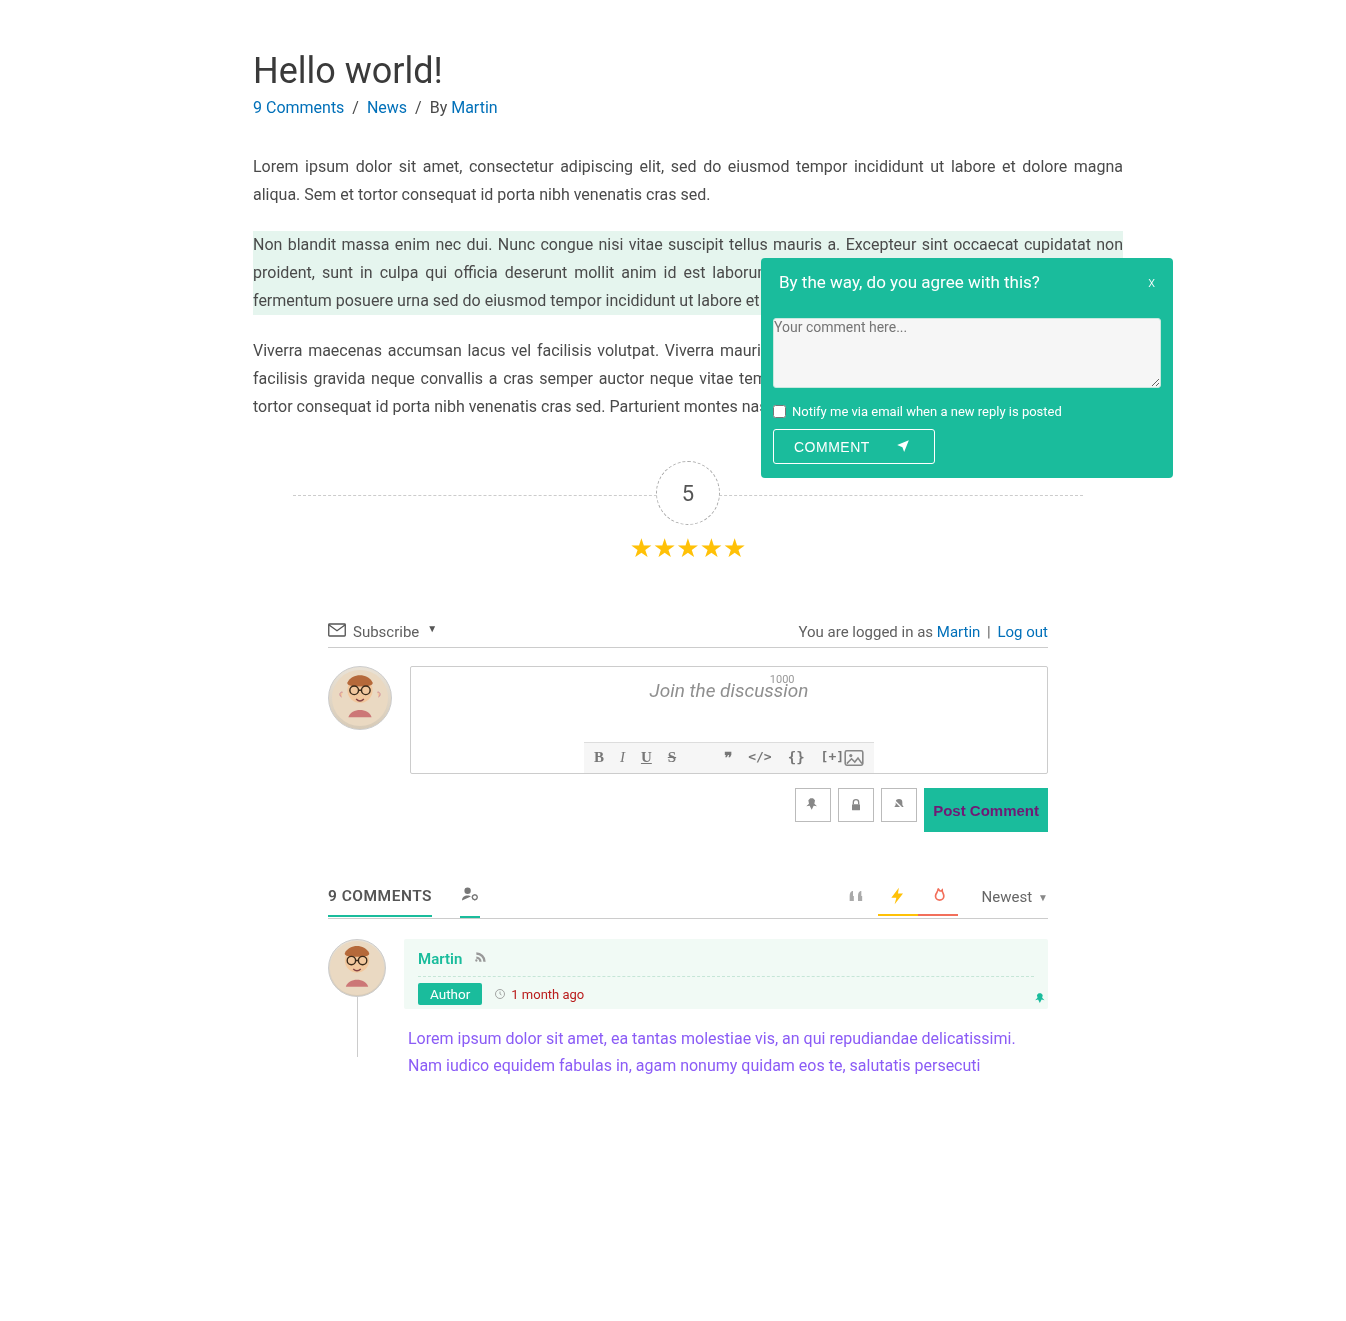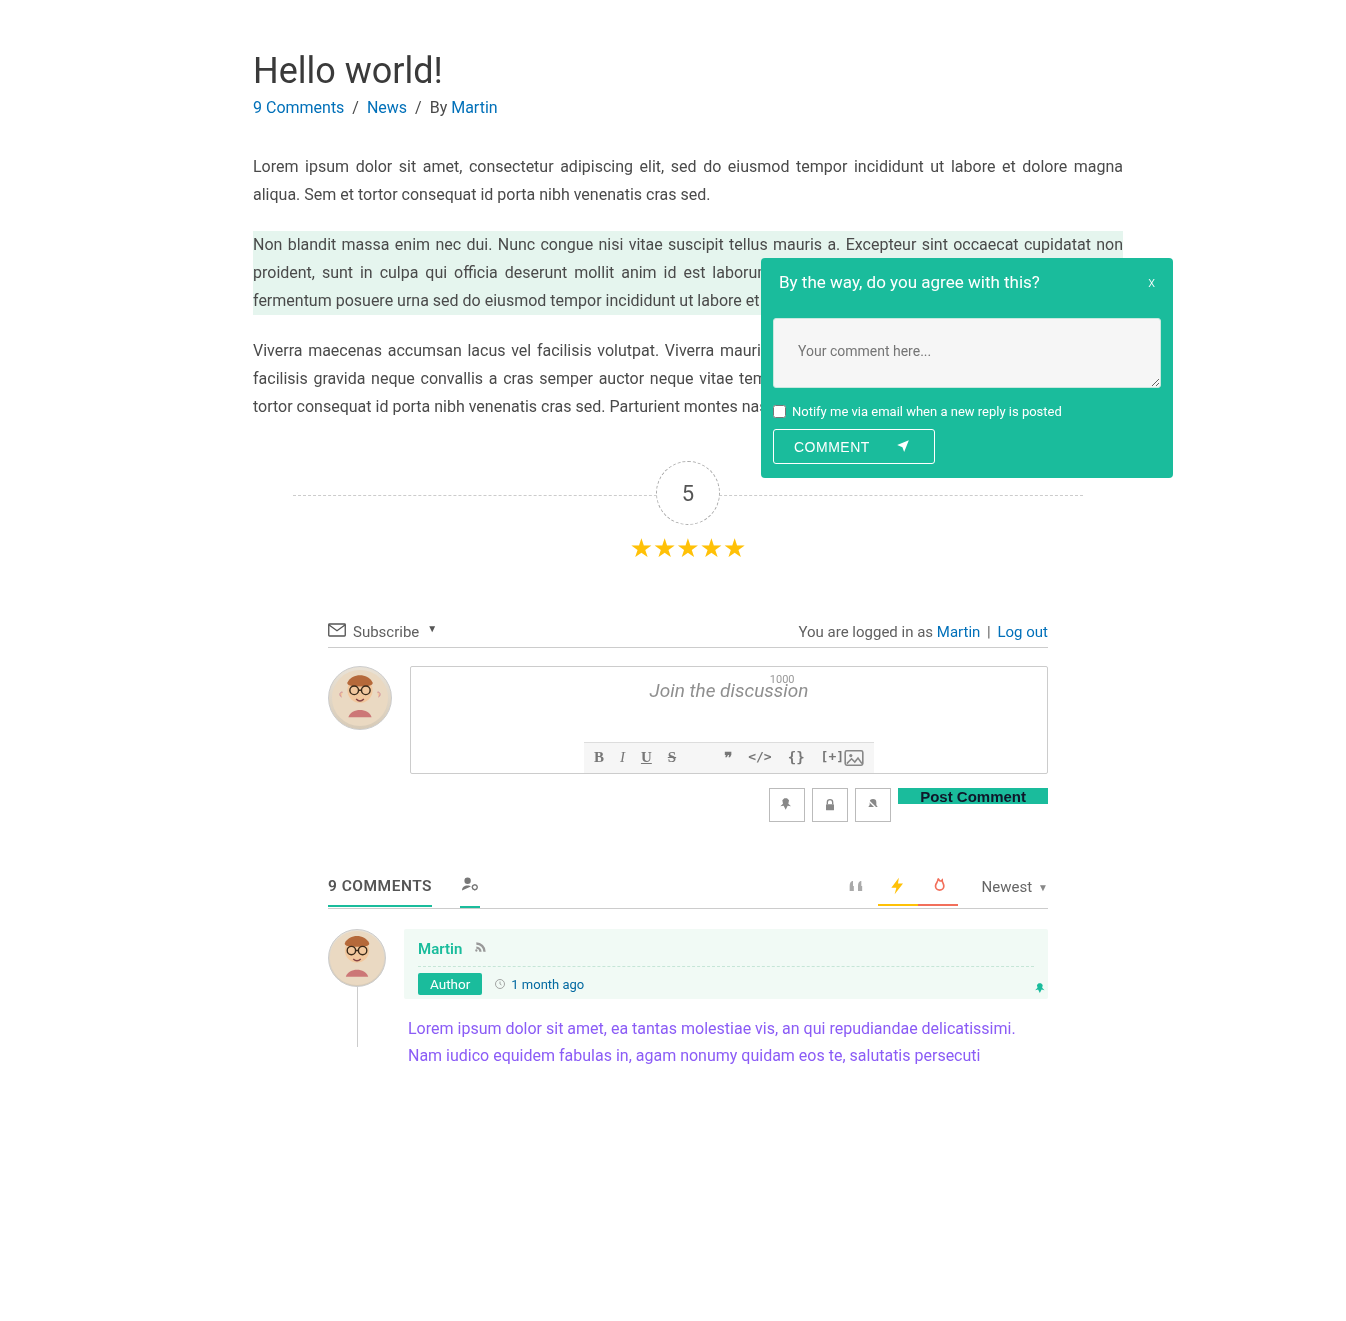--- a/index.html
+++ b/index.html
@@ -82,21 +82,21 @@
   .popup-body {
     background: #1abc9c;
     padding: 12px 12px 14px 12px;
     border-radius: 0 0 4px 4px;
   }
   .popup-body textarea {
     width:100%; height:70px;
     border:1px solid #c9e8df;
     background:#f6f6f6;
     border-radius:3px;
-    padding:24px;
+    padding:0;
     font-size:14px;
     color:#666;
     resize: both;
     font-family:inherit;
   }
   .popup-notify { display:flex; align-items:center; margin: 12px 0 10px 0; font-size:13px; color:#fff; }
   .popup-notify input { margin-right:6px; }
   .popup-comment-btn {
     display:inline-flex; align-items:center;
     border:1px solid #fff; background:transparent;
@@ -174,23 +174,23 @@
   .tb-right .tb svg { width:20px; height:16px; fill:#888; }
 
   .compose-actions { display:flex; justify-content:flex-end; gap:7px; margin: 14px 0 44px 0; }
   .square-btn {
     width:36px; height:34px; border:1px solid #bbb; background:#fff;
     display:inline-flex; align-items:center; justify-content:center;
     cursor:pointer;
   }
   .square-btn svg { width:16px;height:16px;fill:#888; }
   .post-btn {
-    background:#1abc9c; color:#0f172a; border:none;
+    background:#1abc9c; color:#701a75; border:none;
     font-weight:bold; font-size:15px;
-    padding: 0 22px; height:16px;
+    padding: 0 9px; height:44px;
     cursor:pointer;
   }
 
   
   .filter-row {
     display:flex; align-items:center; justify-content:space-between;
     border-bottom:1px solid #ccc; margin-bottom: 20px;
   }
   .filter-left { display:flex; align-items:center; gap: 28px; }
   .count-label {
@@ -225,21 +225,21 @@
   }
   .c-head-top { display:flex; align-items:center; gap:12px; }
   .c-name { color:#1abc9c; font-weight:600; font-size:15px; }
   .rss-ico svg { width:14px;height:14px;fill:#999; }
   .c-head-bot { display:flex; align-items:center; gap:12px; margin-top:8px;
     border-top: 1px dashed #c5e6d7; padding-top:6px; }
   .author-badge {
     background:#1abc9c; color:#fff; font-size:13.5px;
     padding: 3px 12px; border-radius:2px;
   }
-  .time { display:flex; align-items:center; font-size:13px; color:#0369a1; gap:5px; }
+  .time { display:flex; align-items:center; font-size:13px; color:#b91c1c; gap:5px; }
   .time svg { width:12px;height:12px;fill:none;stroke:#888;stroke-width:1.5; }
   .pin { position:absolute; right:0; top:52px; }
   .pin svg { width:14px;height:14px;fill:#1abc9c; }
   .c-text { padding: 16px 4px 0 4px; font-size:16px; line-height:1.7; color:#8b5cf6; }
   .thread-line { border-left:1px solid #ccc; margin-left:29px; }
 
   .tb svg { display:block; }
 </style>
 </head>
 <body>

